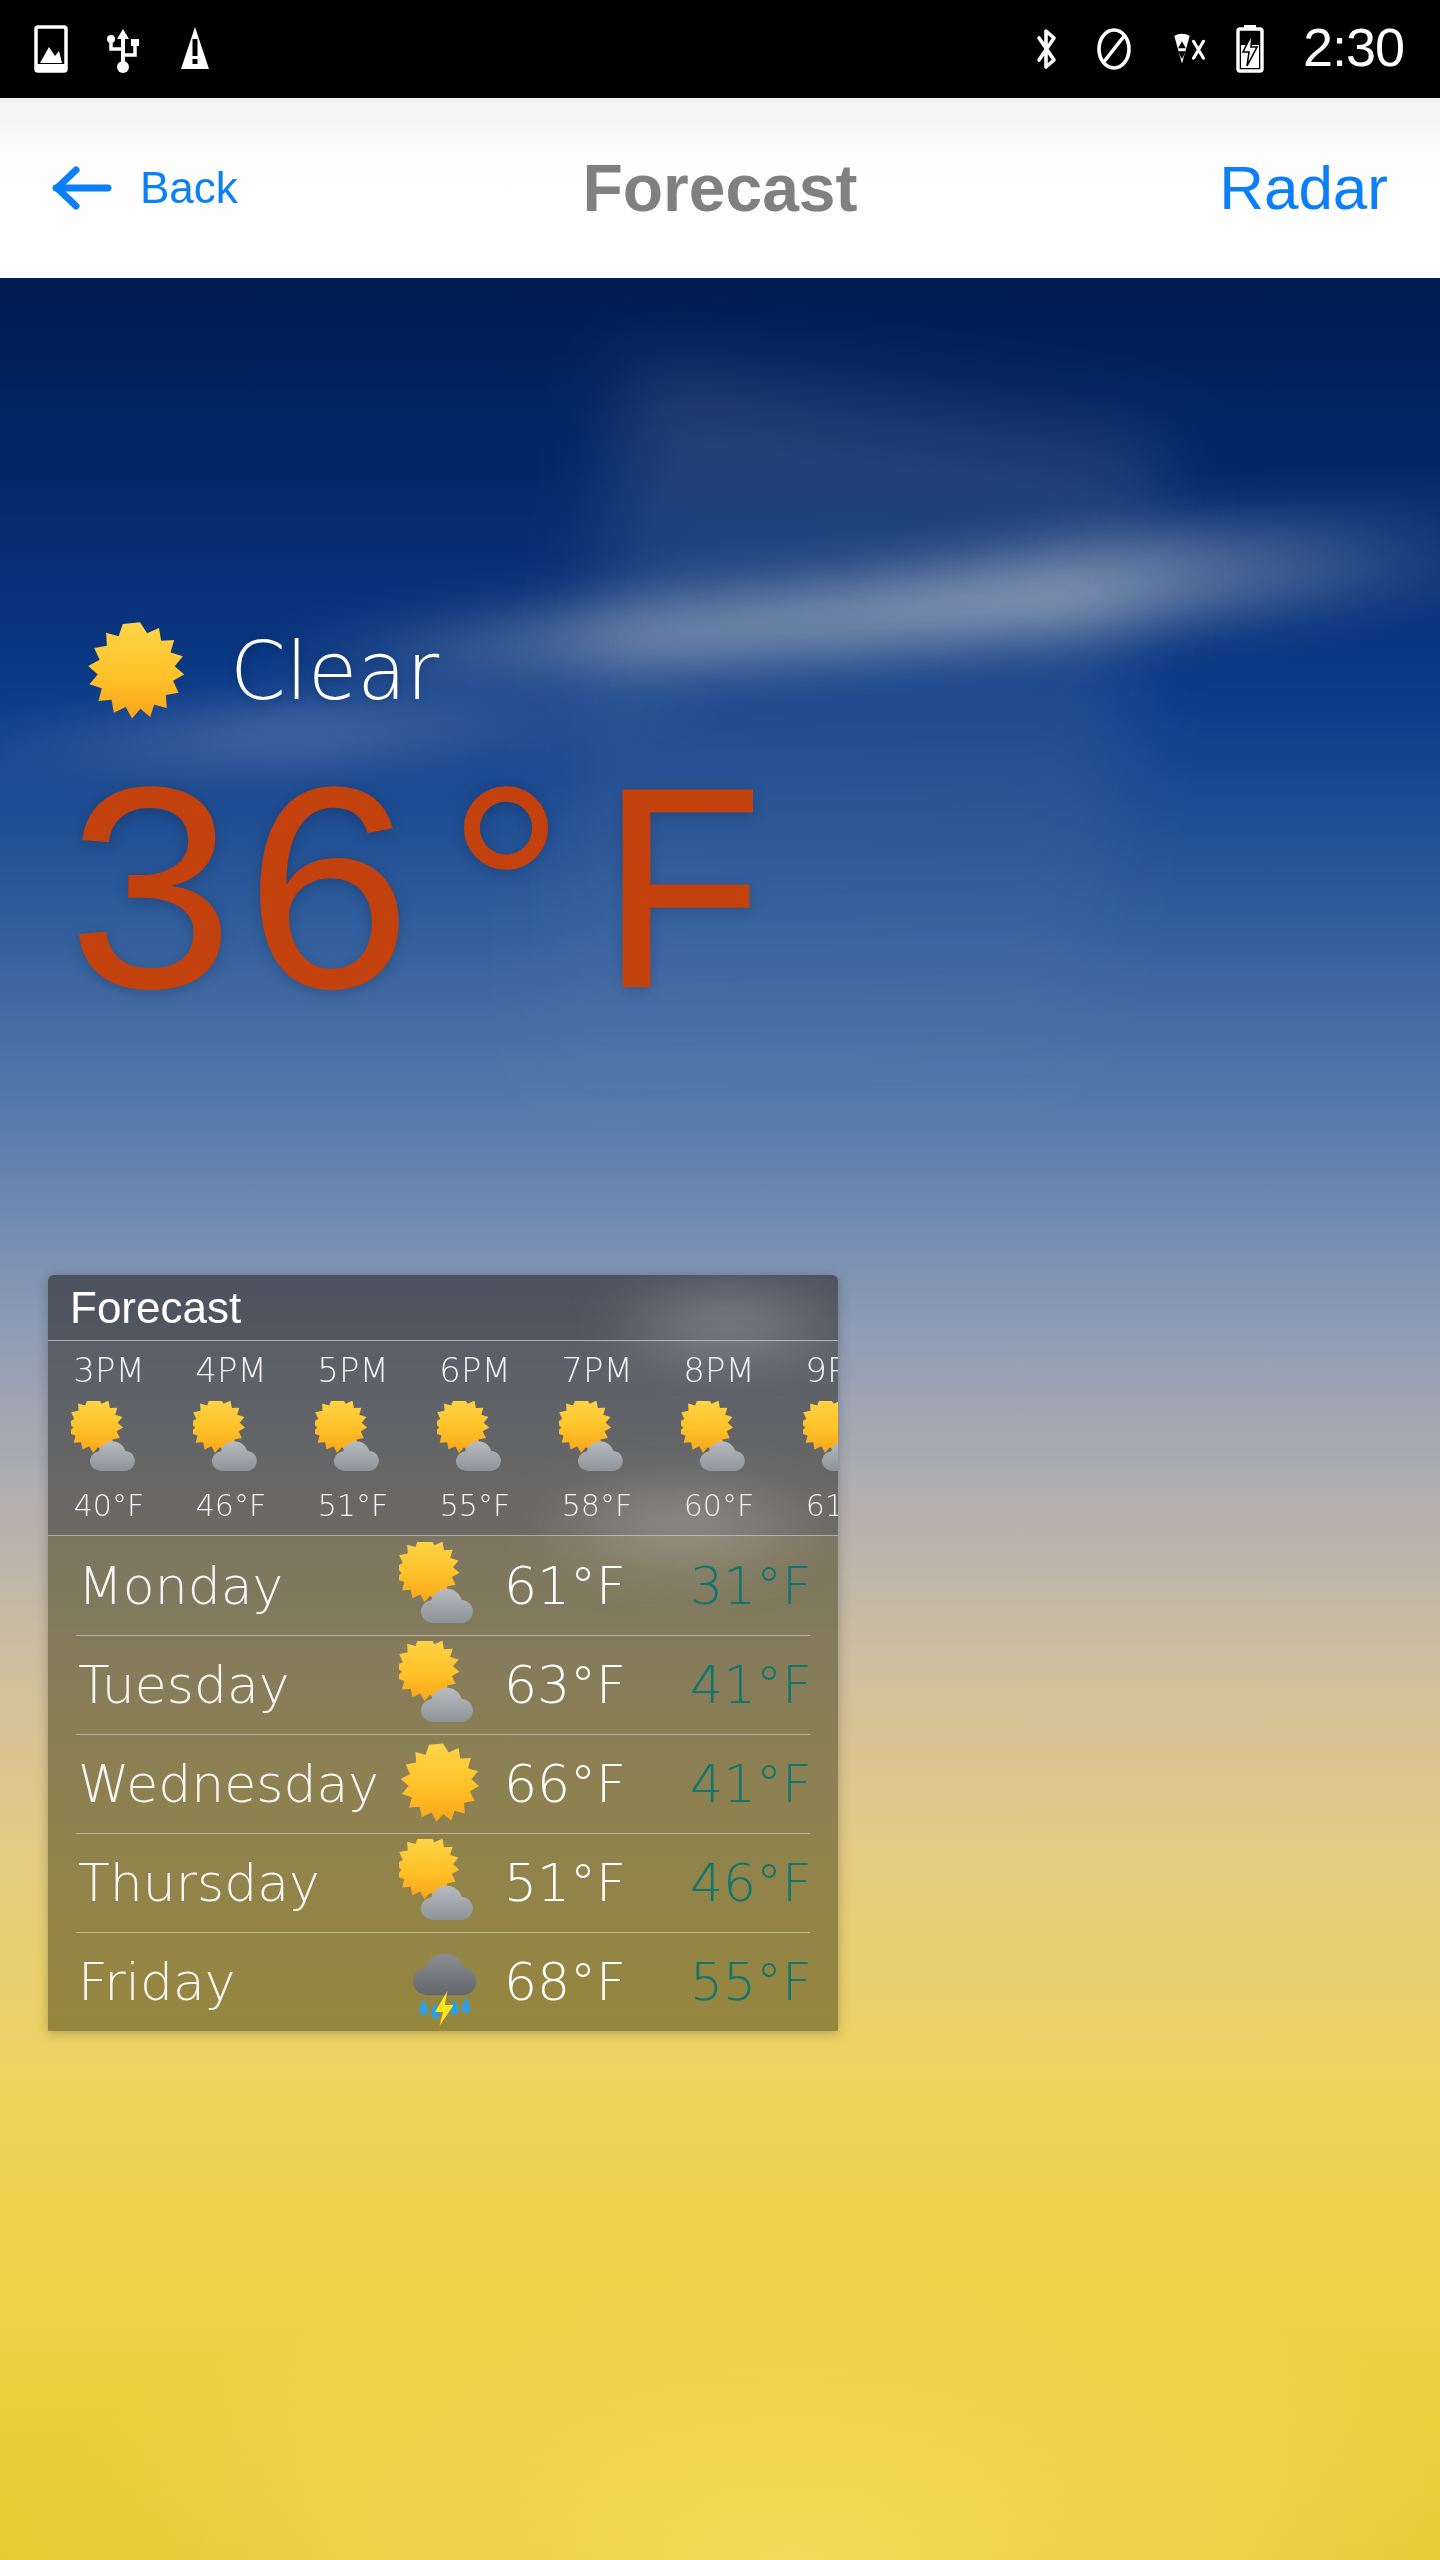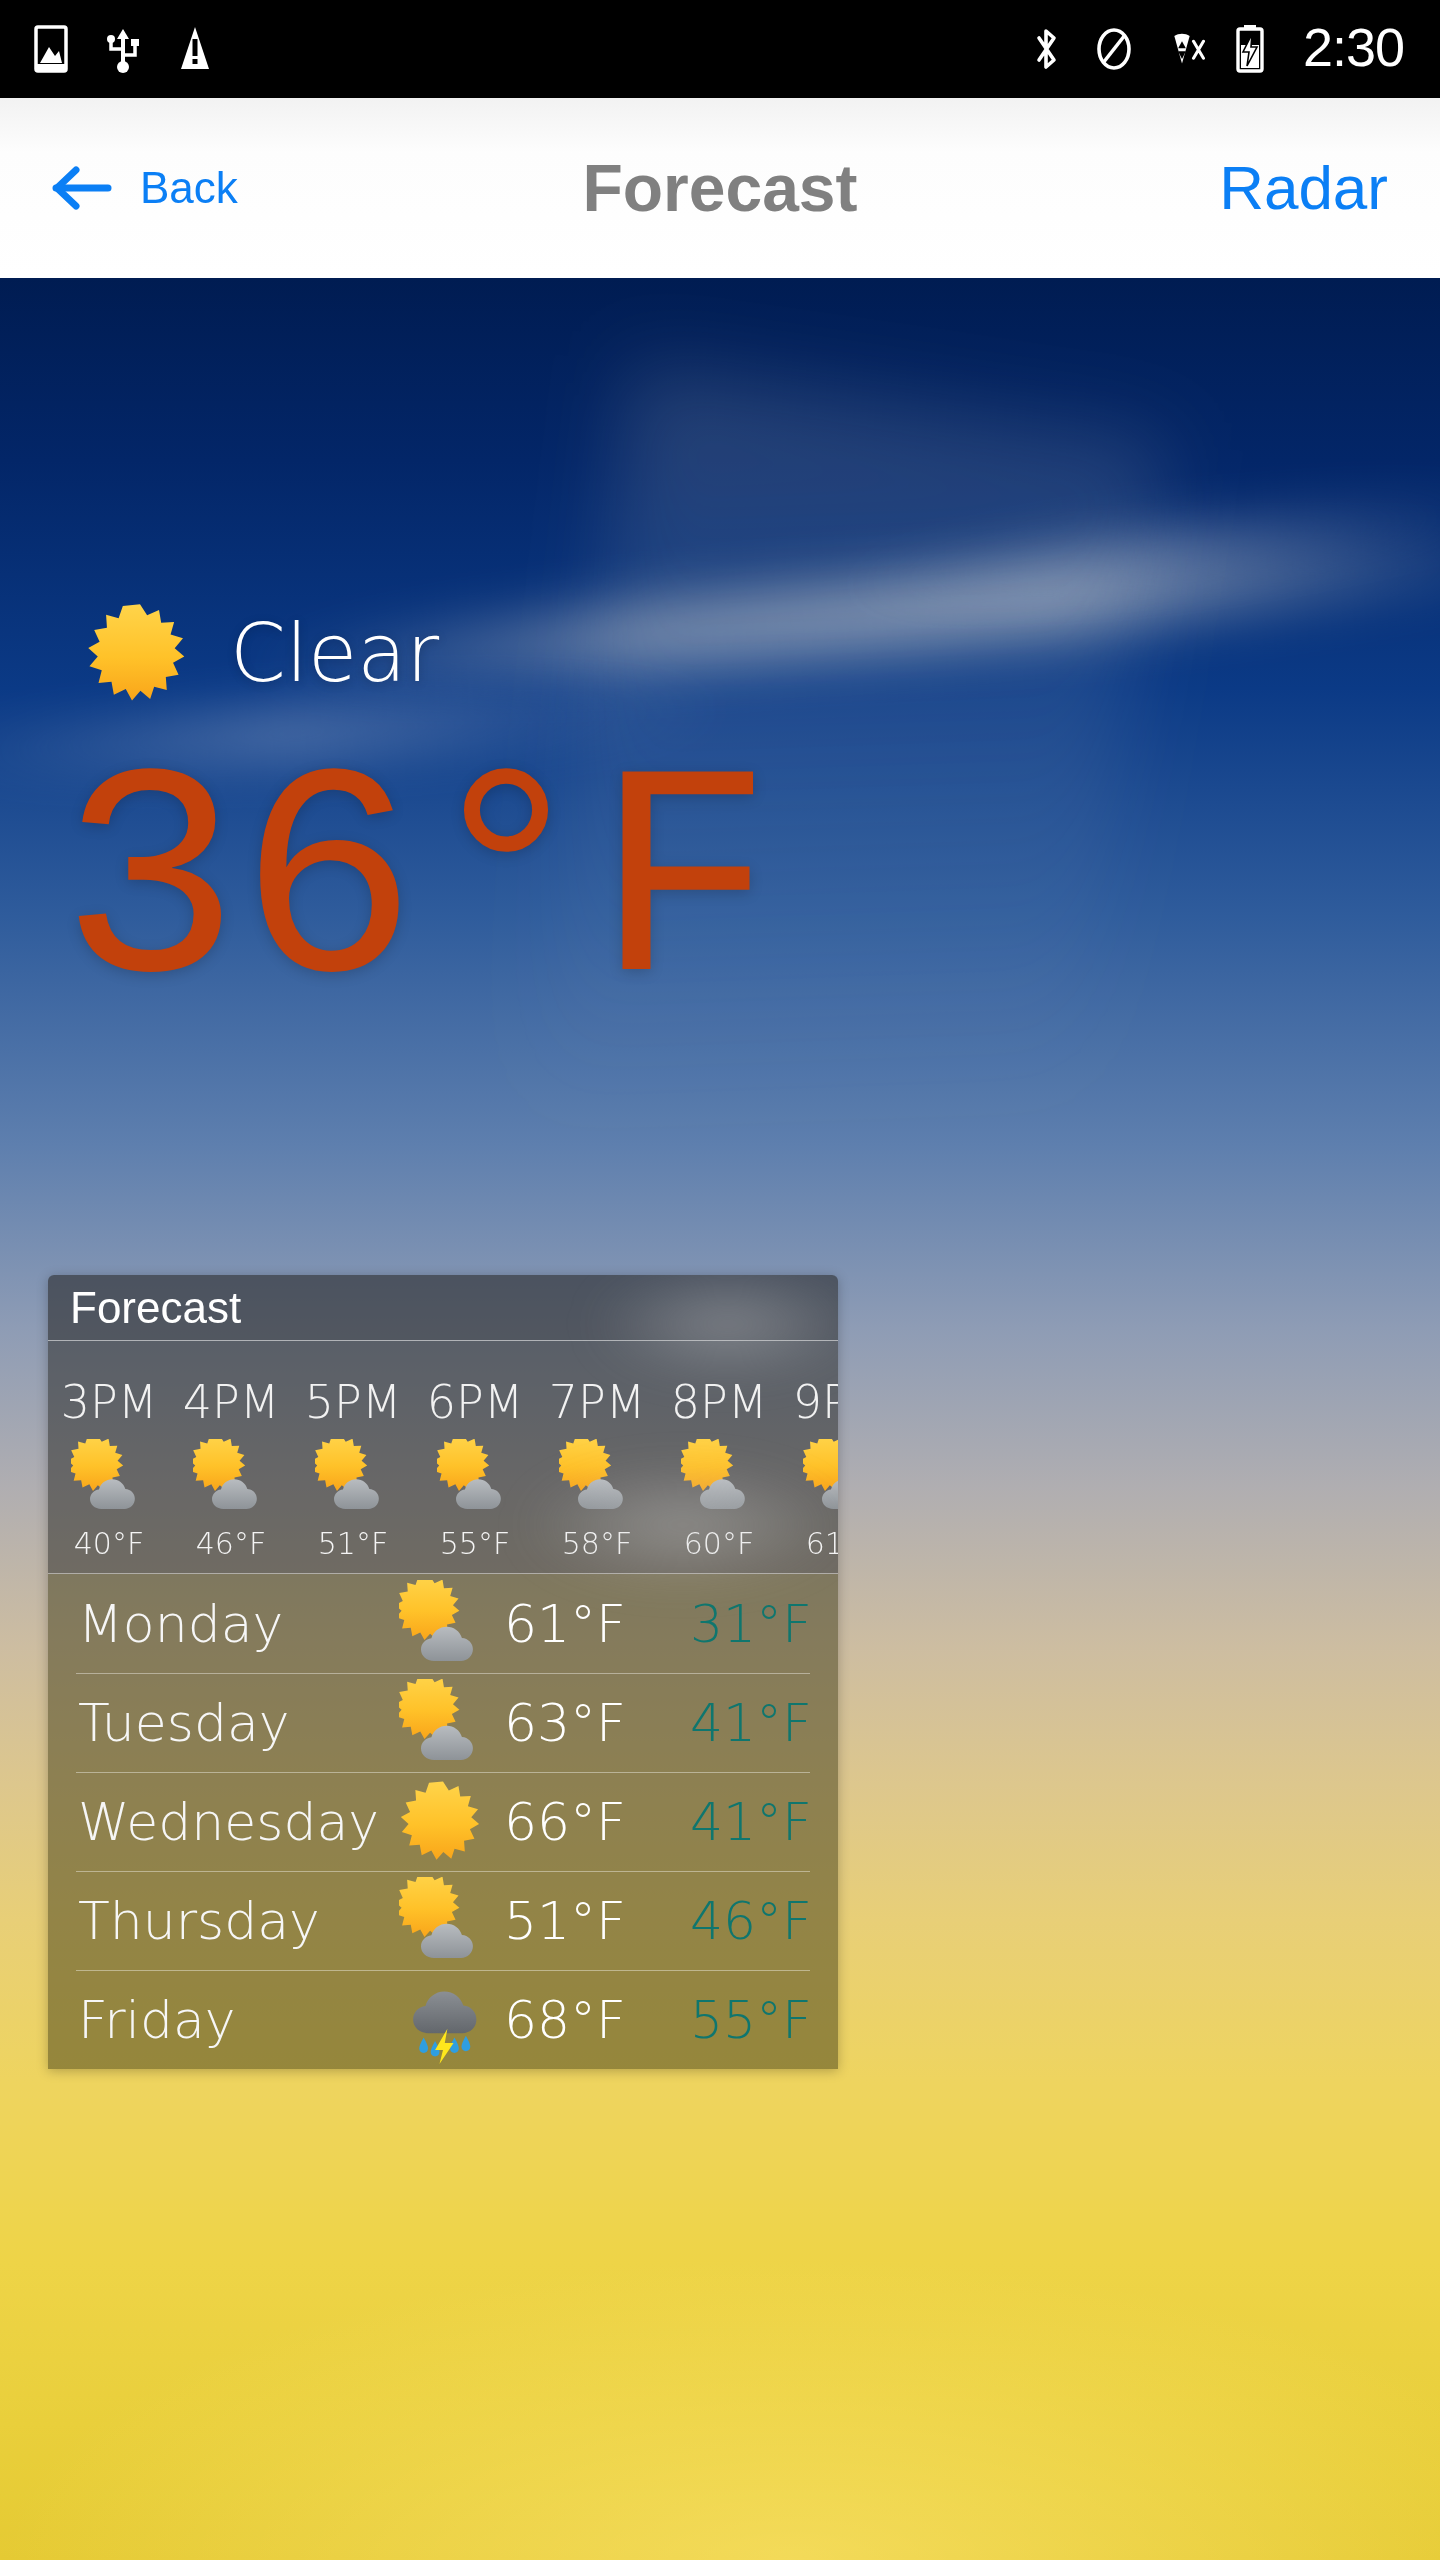--- a/index.html
+++ b/index.html
@@ -95,21 +95,21 @@
     position:absolute; left:560px; top:120px; width:540px; height:1000px;
     background:linear-gradient(170deg, rgba(255,250,230,.14) 0%, rgba(255,250,230,0) 70%);
     filter:blur(40px); transform:rotate(8deg);
   }
   #horizonglow {
     position:absolute; left:0; bottom:0; width:1440px; height:620px;
     background:radial-gradient(ellipse 1100px 420px at 55% 100%, rgba(255,232,120,.55) 0%, rgba(255,225,90,0) 72%);
   }
 
   
-  #current { position:absolute; top:278px; left:0; width:1200px; z-index:10; }
+  #current { position:absolute; top:296px; left:0; width:1200px; z-index:10; }
   #condition-row {
     display:flex; align-items:center; gap:36px;
     padding-left:86px; padding-top:322px;
   }
   #condition-icon { width:108px; height:108px; flex:0 0 auto; }
   #condition-label {
     color:#ffffff; font-size:80px; font-weight:300; line-height:1;
     font-family:"DejaVu Sans", sans-serif;
     text-shadow:0 2px 10px rgba(0,0,0,.22);
   }
@@ -142,23 +142,22 @@
     background:rgba(38,38,34,.52);
     border-bottom:1px solid rgba(255,255,255,.45);
     overflow:hidden;
   }
   #hourly-strip { display:flex; padding:12px 0 14px 0; }
   .hour-cell {
     flex:0 0 auto; width:122px; text-align:center;
     display:flex; flex-direction:column; align-items:center; gap:14px;
   }
   .hour-time {
-    color:#f2f2f2; font-size:46px; line-height:1; font-weight:300;
+    color:#f2f2f2; font-size:34px; line-height:1; font-weight:300;
     font-family:"DejaVu Sans", sans-serif;
-    margin-top:26px;
   }
   .hour-icon { width:76px; height:76px; }
   .hour-temp {
     color:#f4f4f4; font-size:30px; line-height:1; font-weight:300;
     font-family:"DejaVu Sans", sans-serif;
   }
   
   #daily-wrap { background:rgba(62,58,22,.50); }
   .day-row {
     height:99px; display:flex; align-items:center; position:relative;

